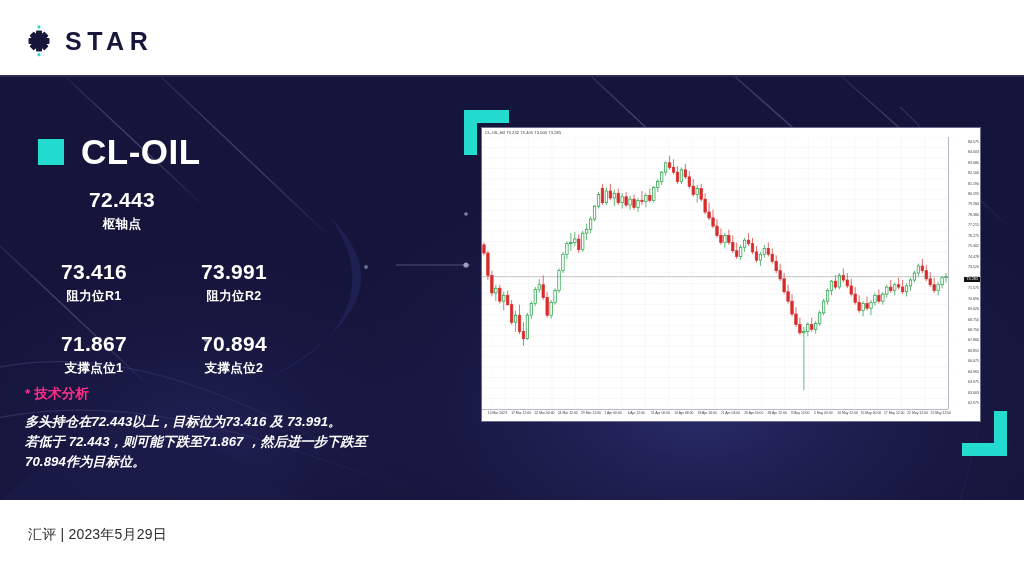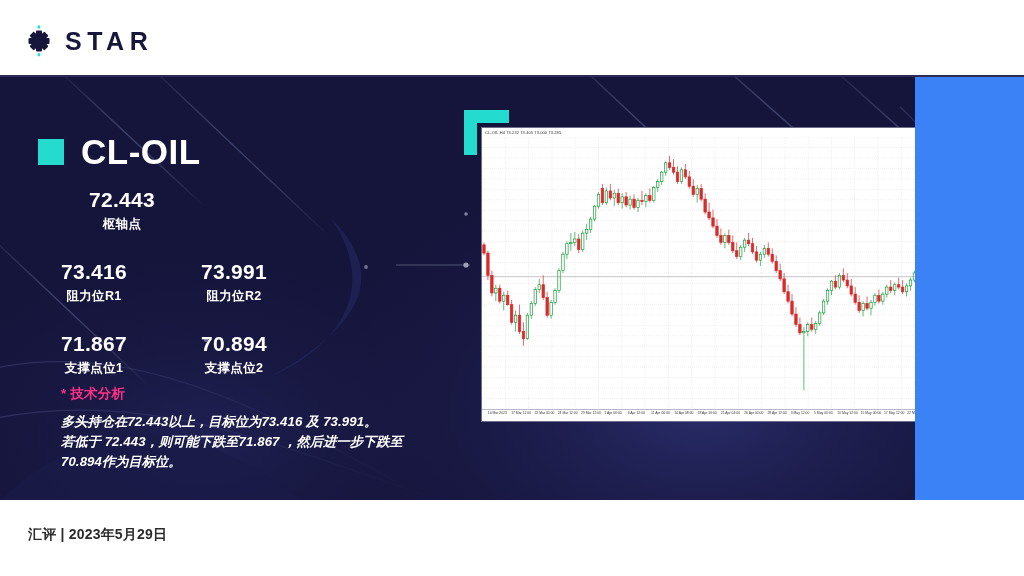--- a/index.html
+++ b/index.html
@@ -13,39 +13,39 @@
   
   .header{position:absolute;left:0;top:0;width:1024px;height:77px;background:#ffffff;}
   .logo-wrap{position:absolute;left:22px;top:24px;display:flex;align-items:center;height:34px;}
   .logo-mark{position:relative;width:34px;height:34px;flex:none;}
   .logo-type{margin-left:9px;display:flex;align-items:baseline;}
   .logo-star{font-size:25px;font-weight:700;letter-spacing:5.5px;color:#17173c;line-height:1;}
   .logo-trader{font-size:25px;font-weight:400;letter-spacing:5.5px;color:#9b9bab;line-height:1;}
   .header-rule{position:absolute;left:0;top:75px;width:1024px;height:2px;background:#2b2b55;}
 
   
-  .panel{position:absolute;left:0;top:77px;width:915px;height:423px;
+  .panel{position:absolute;left:0;top:77px;width:1024px;height:423px;
          background:#15153c;overflow:hidden;}
   .panel-bg{position:absolute;inset:0;}
 
   
   .title-row{position:absolute;left:38px;top:57px;display:flex;align-items:center;}
   .title-sq{width:26px;height:26px;background:#24dbcf;flex:none;}
   .title-text{margin-left:17px;font-size:35px;font-weight:600;color:#ffffff;letter-spacing:.5px;line-height:1;}
 
   .pivot-block{position:absolute;left:52px;top:112px;width:140px;text-align:center;}
   .lvl-val{font-size:21px;font-weight:700;color:#ffffff;letter-spacing:.3px;line-height:1.05;}
   .lvl-lab{margin-top:5px;font-size:12.5px;font-weight:600;color:#ffffff;letter-spacing:.3px;}
 
   .grid-levels{position:absolute;left:24px;top:184px;width:280px;}
   .grid-row{display:flex;}
   .grid-cell{width:140px;text-align:center;}
   .grid-row.second{margin-top:28px;}
 
-  .ta{position:absolute;left:25px;top:308px;width:370px;margin-left:36px;}
+  .ta{position:absolute;left:25px;top:308px;width:370px;}
   .ta-head{font-size:13.5px;font-weight:700;color:#ff2e86;letter-spacing:.2px;}
   .ta-body{margin-top:9px;font-size:13.2px;font-weight:600;color:#ffffff;line-height:1.52;letter-spacing:.1px;}
   .ta-body div{white-space:nowrap;font-style:italic;}
 
   
   .chart-zone{position:absolute;left:455px;top:33px;width:555px;height:360px;}
   .bracket{position:absolute;background:#24dbcf;}
   .br-tl-h{left:9px;top:0px;width:45px;height:13px;}
   .br-tl-v{left:9px;top:0px;width:13px;height:45px;}
   .br-br-h{right:3px;bottom:14px;width:45px;height:13px;}
@@ -60,21 +60,21 @@
   .price-axis{position:absolute;top:9px;right:0;bottom:12px;width:32px;
               border-left:1px solid #b9b9c9;box-sizing:border-box;}
   .price-tick{position:absolute;right:1px;font-size:3.6px;color:#3a3a3a;line-height:1;white-space:nowrap;}
   .price-now{position:absolute;right:0px;background:#111;color:#fff;font-size:3.8px;
              padding:1px 2px;line-height:1;white-space:nowrap;}
   .time-axis{position:absolute;left:0;right:32px;bottom:0;height:12px;
              border-top:1px solid #b9b9c9;box-sizing:border-box;}
   .time-tick{position:absolute;top:2px;font-size:3.4px;color:#3a3a3a;line-height:1;white-space:nowrap;}
 
   
-  .footer{position:absolute;left:0;top:500px;width:1024px;height:76px;background:#ffffff;font-weight:bold;}
+  .footer{position:absolute;left:0;top:500px;width:1024px;height:76px;background:#ffffff;}
   .footer-text{position:absolute;left:28px;top:26px;font-size:14px;color:#2b2b2b;letter-spacing:.2px;}
 </style>
 </head>
 <body>
 
 <div class="stage">
 
   <div class="header">
     <div class="logo-wrap">
       <div class="logo-mark">

